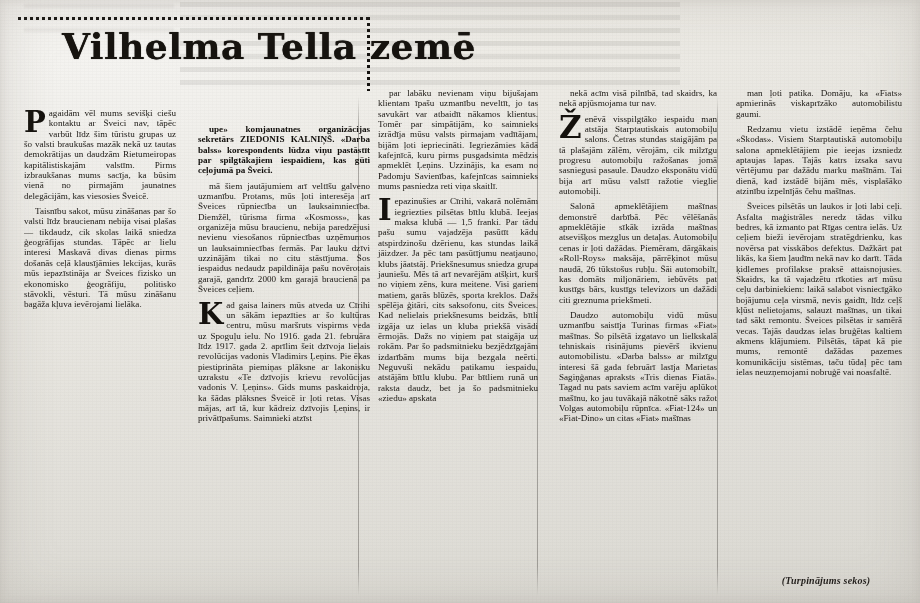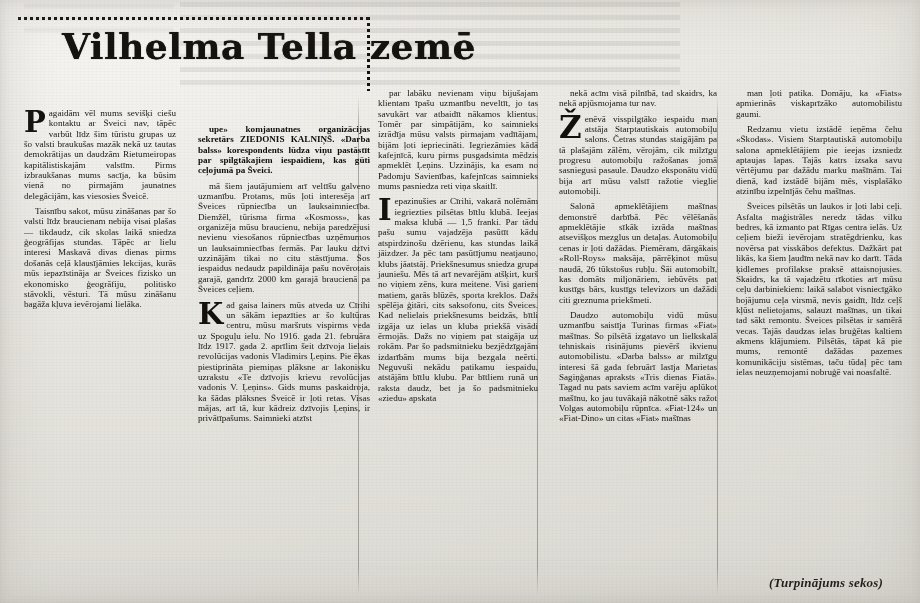--- a/index.html
+++ b/index.html
@@ -119,21 +119,21 @@
   }
   .dropcap.tall{font-size:31px;line-height:23px;}
 
   
   #continuation{
     position:absolute;
     left:746px;top:575px;width:160px;
     text-align:center;
     font-weight:700;
     font-style:italic;
-    font-size:13px;
+    font-size:10px;
     color:#1c1916;
     letter-spacing:.2px;
     font-family:Liberation Serif, serif;
   }
 
   
   #vignette{
     position:absolute;inset:0;pointer-events:none;
     box-shadow:inset 0 0 52px rgba(150,145,136,.28), inset 0 0 10px rgba(160,155,146,.22);
   }

